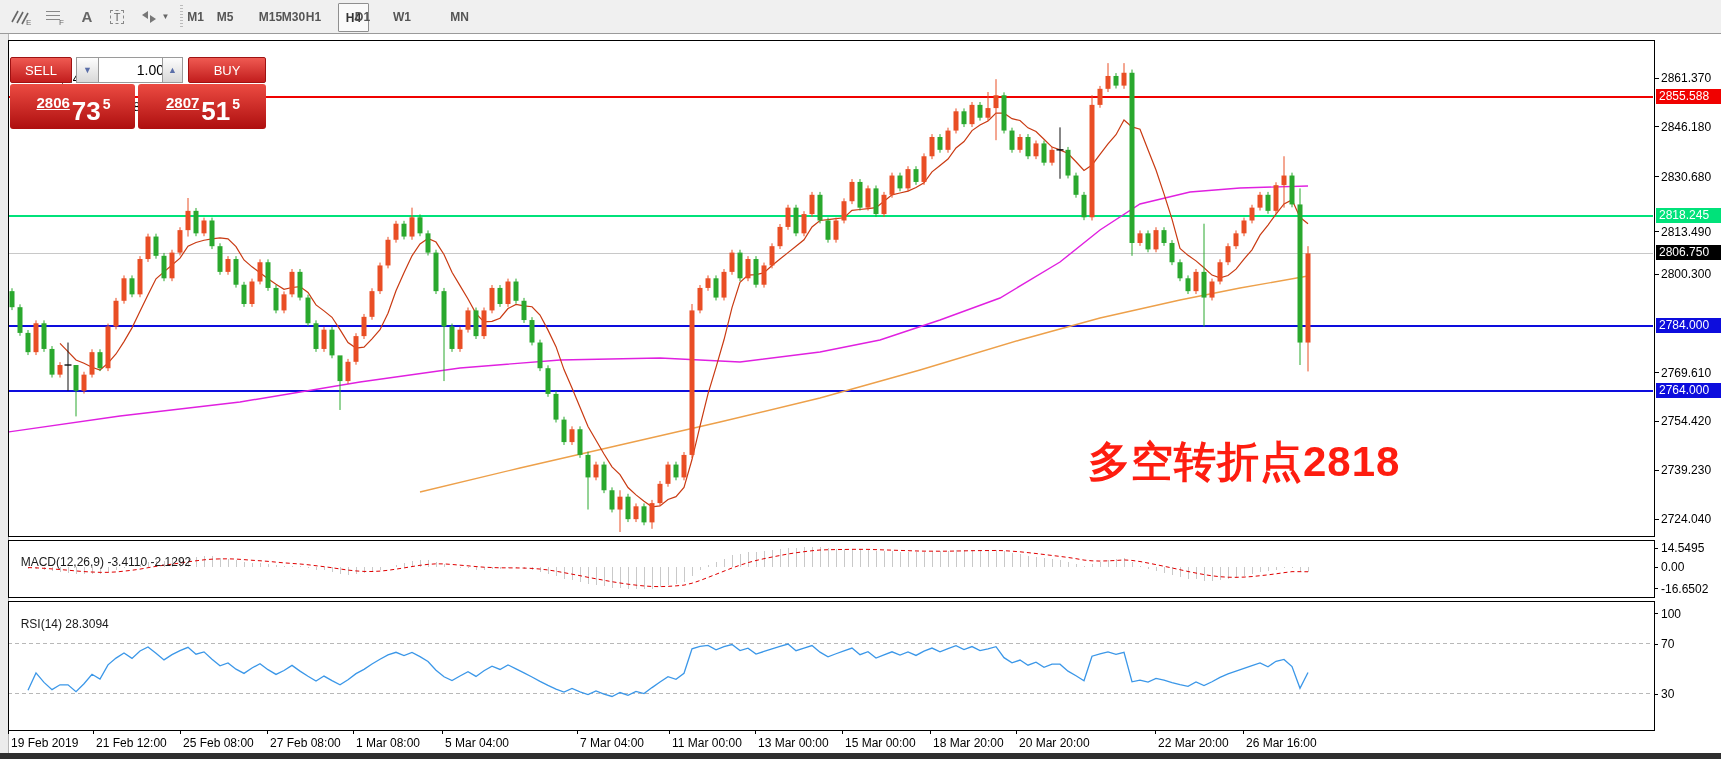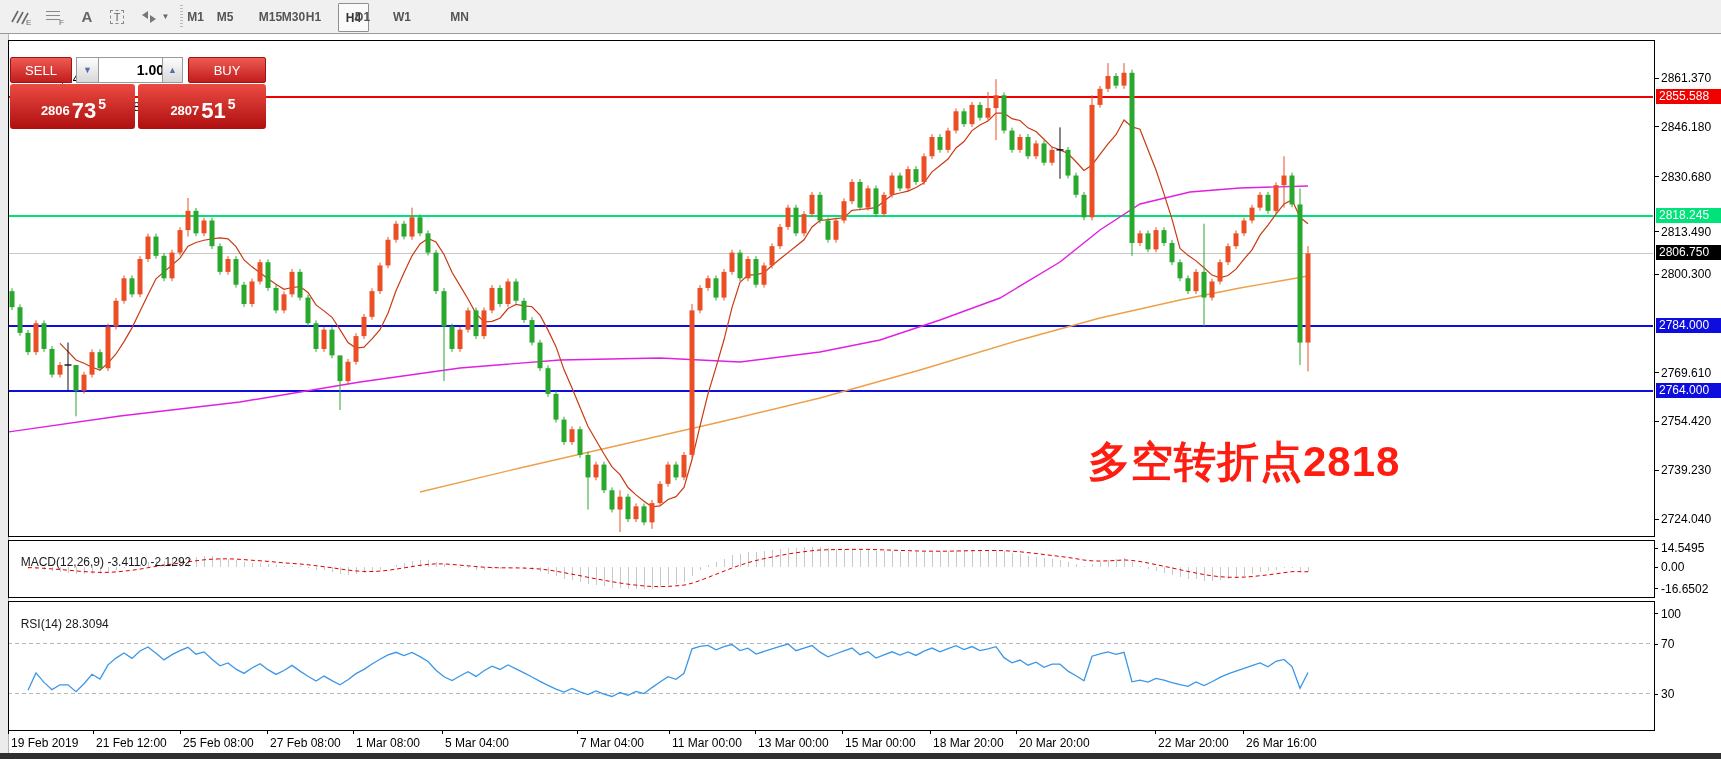--- a/index.html
+++ b/index.html
@@ -26,27 +26,27 @@
   .trow1{position:absolute;left:0;top:0;height:25px;}
   .redbtn{background:linear-gradient(#ef5a52,#c21d1d);color:#fff;font-size:13px;display:flex;
           align-items:center;justify-content:center;border:1px solid #9e1212;border-radius:2px;}
   #sell-btn{position:absolute;left:0;top:0;width:60px;height:24px;}
   #buy-btn{position:absolute;left:178px;top:0;width:76px;height:24px;}
   .spin{position:absolute;top:0;height:24px;background:linear-gradient(#fdfdfd,#d8d8d8);
         border:1px solid #9a9a9a;color:#5a6ea8;font-size:9px;display:flex;align-items:center;justify-content:center;}
   #vol-down{left:66px;width:21px;}
   #vol-up{left:152px;width:19px;}
   #vol-input{position:absolute;left:88px;top:0;width:63px;height:22px;border:1px solid #9a9a9a;
-             font-size:14px;text-align:right;padding-right:4px;font-family:"Liberation Sans",sans-serif;font-weight:bold;}
+             font-size:14px;text-align:right;padding-right:4px;font-family:"Liberation Sans",sans-serif;}
   .bigquote{position:absolute;top:27px;height:42px;background:linear-gradient(#ec4b42,#ae0f0f);
             border-radius:3px;color:#fff;display:flex;align-items:flex-end;justify-content:center;padding-bottom:3px;}
   #bid-box{left:0;width:125px;}
   #ask-box{left:128px;width:128px;}
-  .q-small{font-size:13px;font-weight:bold;margin:0 2px 8px 0;}
-  .q-big{font-size:22px;font-weight:bold;line-height:30px;}
+  .q-small{font-size:15px;font-weight:bold;margin:0 2px 15px 0;text-decoration:underline;}
+  .q-big{font-size:26px;font-weight:bold;line-height:30px;}
   .q-sup{font-size:14px;font-weight:bold;position:relative;top:-14px;left:2px;}
   
   .badge{position:absolute;left:1656px;width:64px;height:15px;line-height:15px;color:#fff;
          font-size:12px;padding-left:3px;}
   
   #annotation{left:1088px;top:434px;font-size:42px;font-weight:bold;color:#fe1d10;
               font-family:"Liberation Sans","DejaVu Sans",sans-serif;letter-spacing:1px;}
   
   .ind-label{font-size:12px;color:#1a1a1a;white-space:pre;}
 </style>

